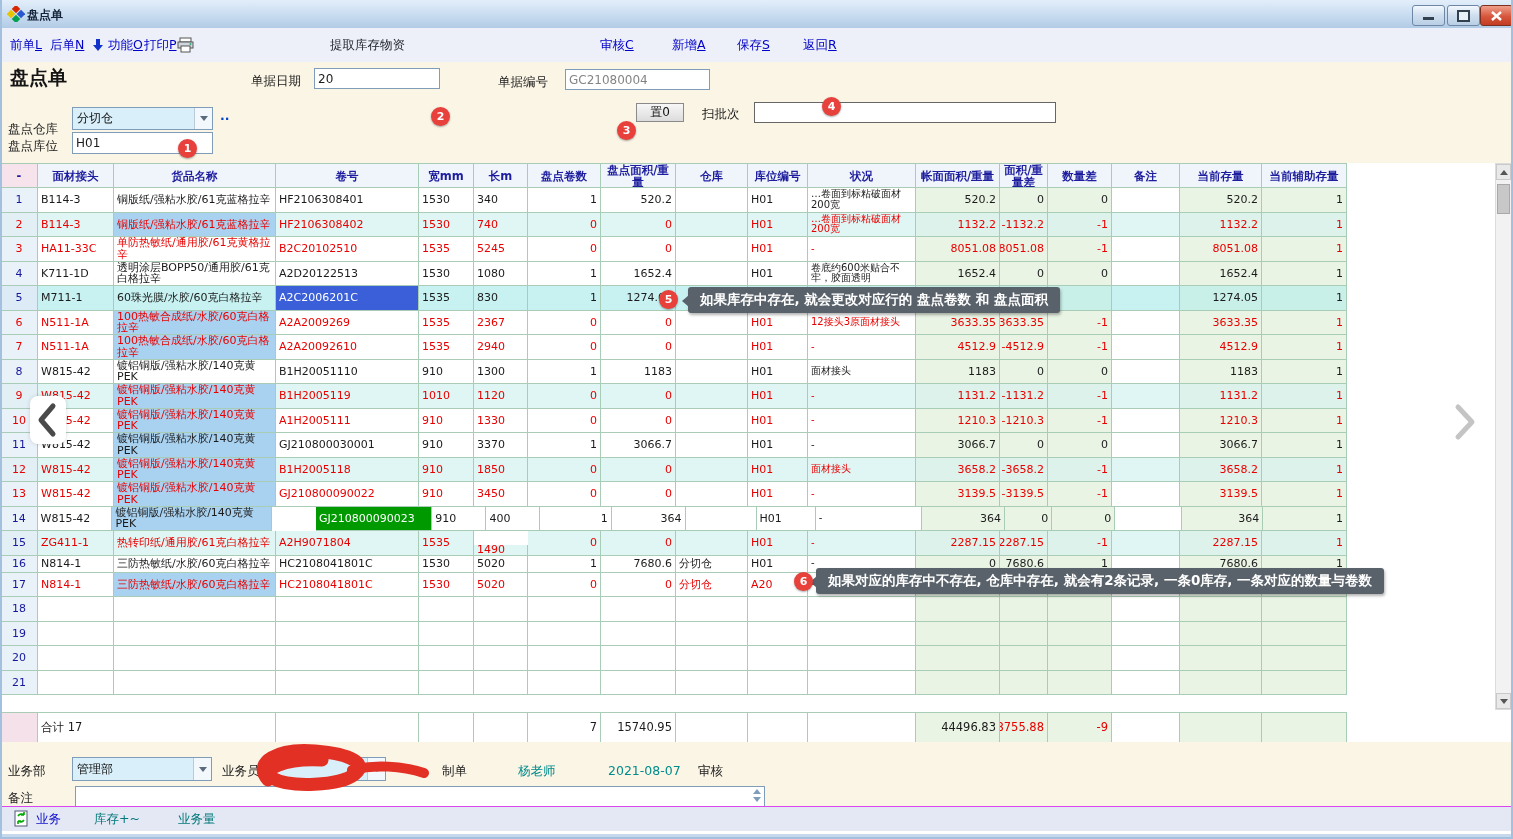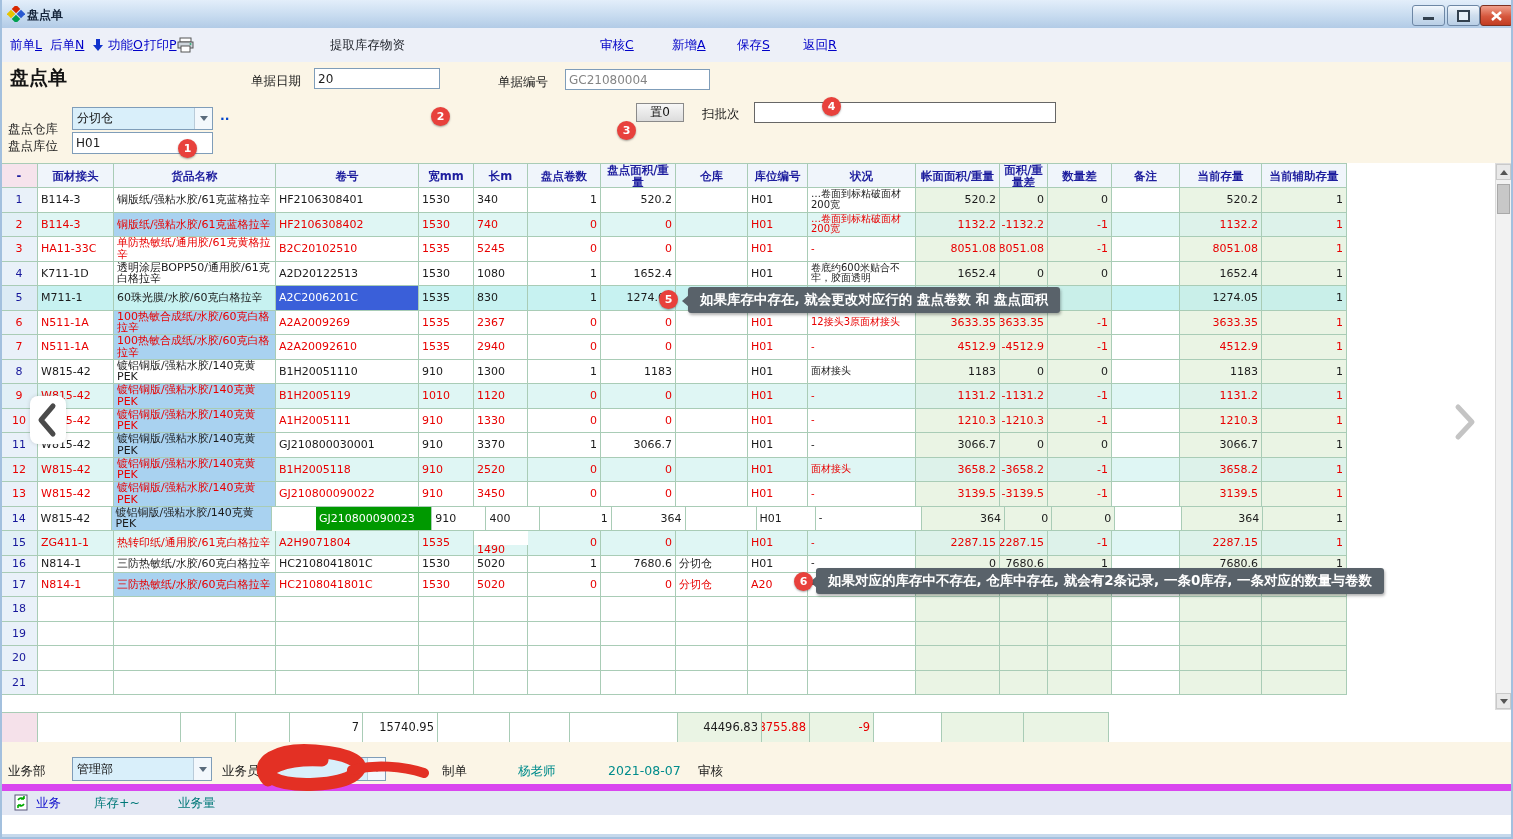--- a/index.html
+++ b/index.html
@@ -72,21 +72,21 @@
     padding:4px 12px;border-radius:3px;white-space:nowrap;z-index:38;box-shadow:1px 2px 3px rgba(0,0,0,.3);}
   .tooltip:before{content:"";position:absolute;left:-6px;top:8px;border-top:6px solid transparent;
     border-bottom:6px solid transparent;border-right:7px solid #59626a;}
   
   .footer{position:absolute;left:0;top:742px;width:1513px;height:68px;background:#fbf5e6;}
   .teal{color:#008c8c;}
   .spin{position:absolute;right:3px;top:2px;display:flex;flex-direction:column;gap:3px;}
   .spin .u{width:0;height:0;border-left:4px solid transparent;border-right:4px solid transparent;border-bottom:5px solid #7f9db9;}
   .spin .d{width:0;height:0;border-left:4px solid transparent;border-right:4px solid transparent;border-top:5px solid #7f9db9;}
   
-  .tabstrip{position:absolute;left:0;top:784px;width:1513px;height:24px;background:#e4e8f4;border-top:7px solid #d946ef;}
+  .tabstrip{position:absolute;left:0;top:806px;width:1513px;height:24px;background:#e4e8f4;border-top:1px solid #d946ef;}
   .tab{position:absolute;top:4px;font-size:12.5px;white-space:nowrap;}
   .tab.active{color:#1010cc;}
   .tab.other{color:#007878;}
   .bottomstrip{position:absolute;left:0;top:834px;width:1513px;height:5px;background:#c6d9ec;}
   
   .vscroll{position:absolute;left:1495px;top:163px;width:17px;height:547px;background:#f2f2f2;border:1px solid #dcdcdc;box-sizing:border-box;}
   .sbtn{position:absolute;left:0;width:15px;height:16px;background:#e9e9e9;border:1px solid #c9c9c9;
     display:flex;align-items:center;justify-content:center;box-sizing:border-box;}
   .sthumb{position:absolute;left:1px;top:20px;width:13px;height:30px;background:#c8c8c8;border:1px solid #a9a9a9;box-sizing:border-box;}
   .frame{position:absolute;inset:0;border:2px solid #a3c0de;border-top:none;pointer-events:none;z-index:45;}
@@ -406,21 +406,21 @@
           <div class="g-cell" style="width: 68px;"></div>
           <div class="g-cell al-r tint" style="width: 82px;">3066.7</div>
           <div class="g-cell al-r tint" style="width: 85px;">1</div>
         </div>
         <div class="g-row row-cyan" style="height: 24.5px;">
           <div class="g-cell al-c numcell red" style="width: 37px;">12</div>
           <div class="g-cell red" style="width: 76px;">W815-42</div>
           <div class="g-cell red cell-nameblue" style="width: 162px;">镀铝铜版/强粘水胶/140克黄PEK</div>
           <div class="g-cell red" style="width: 143px;">B1H2005118</div>
           <div class="g-cell red" style="width: 55px;">910</div>
-          <div class="g-cell red" style="width: 54px;">2520</div>
+          <div class="g-cell red" style="width: 54px;">1850</div>
           <div class="g-cell al-r red" style="width: 73px;">0</div>
           <div class="g-cell al-r red" style="width: 75px;">0</div>
           <div class="g-cell red" style="width: 72px;"></div>
           <div class="g-cell red" style="width: 60px;">H01</div>
           <div class="g-cell red status" style="width: 108px;">面材接头</div>
           <div class="g-cell al-r tint red" style="width: 84px;">3658.2</div>
           <div class="g-cell al-r tint red" style="width: 48px;">-3658.2</div>
           <div class="g-cell al-r tint red" style="width: 64px;">-1</div>
           <div class="g-cell red" style="width: 68px;"></div>
           <div class="g-cell al-r tint red" style="width: 82px;">3658.2</div>
@@ -595,20 +595,21 @@
           <div class="g-cell al-r tint" style="width: 64px;"></div>
           <div class="g-cell" style="width: 68px;"></div>
           <div class="g-cell al-r tint" style="width: 82px;"></div>
           <div class="g-cell al-r tint" style="width: 85px;"></div>
         </div>
       </div>
   </div>
 
   <div class="sumrow" id="sum-row">
       <div class="g-cell al-c sum-pink" style="width: 37px;"></div>
+      <div class="g-cell" style="width: 238px;">合计  17</div>
       <div class="g-cell" style="width: 143px;"></div>
       <div class="g-cell" style="width: 55px;"></div>
       <div class="g-cell" style="width: 54px;"></div>
       <div class="g-cell al-r" style="width: 73px;">7</div>
       <div class="g-cell al-r" style="width: 75px;">15740.95</div>
       <div class="g-cell" style="width: 72px;"></div>
       <div class="g-cell" style="width: 60px;"></div>
       <div class="g-cell" style="width: 108px;"></div>
       <div class="g-cell al-r tint" style="width: 84px;">44496.83</div>
       <div class="g-cell al-r tint red" style="width: 48px;">-28755.88</div>

